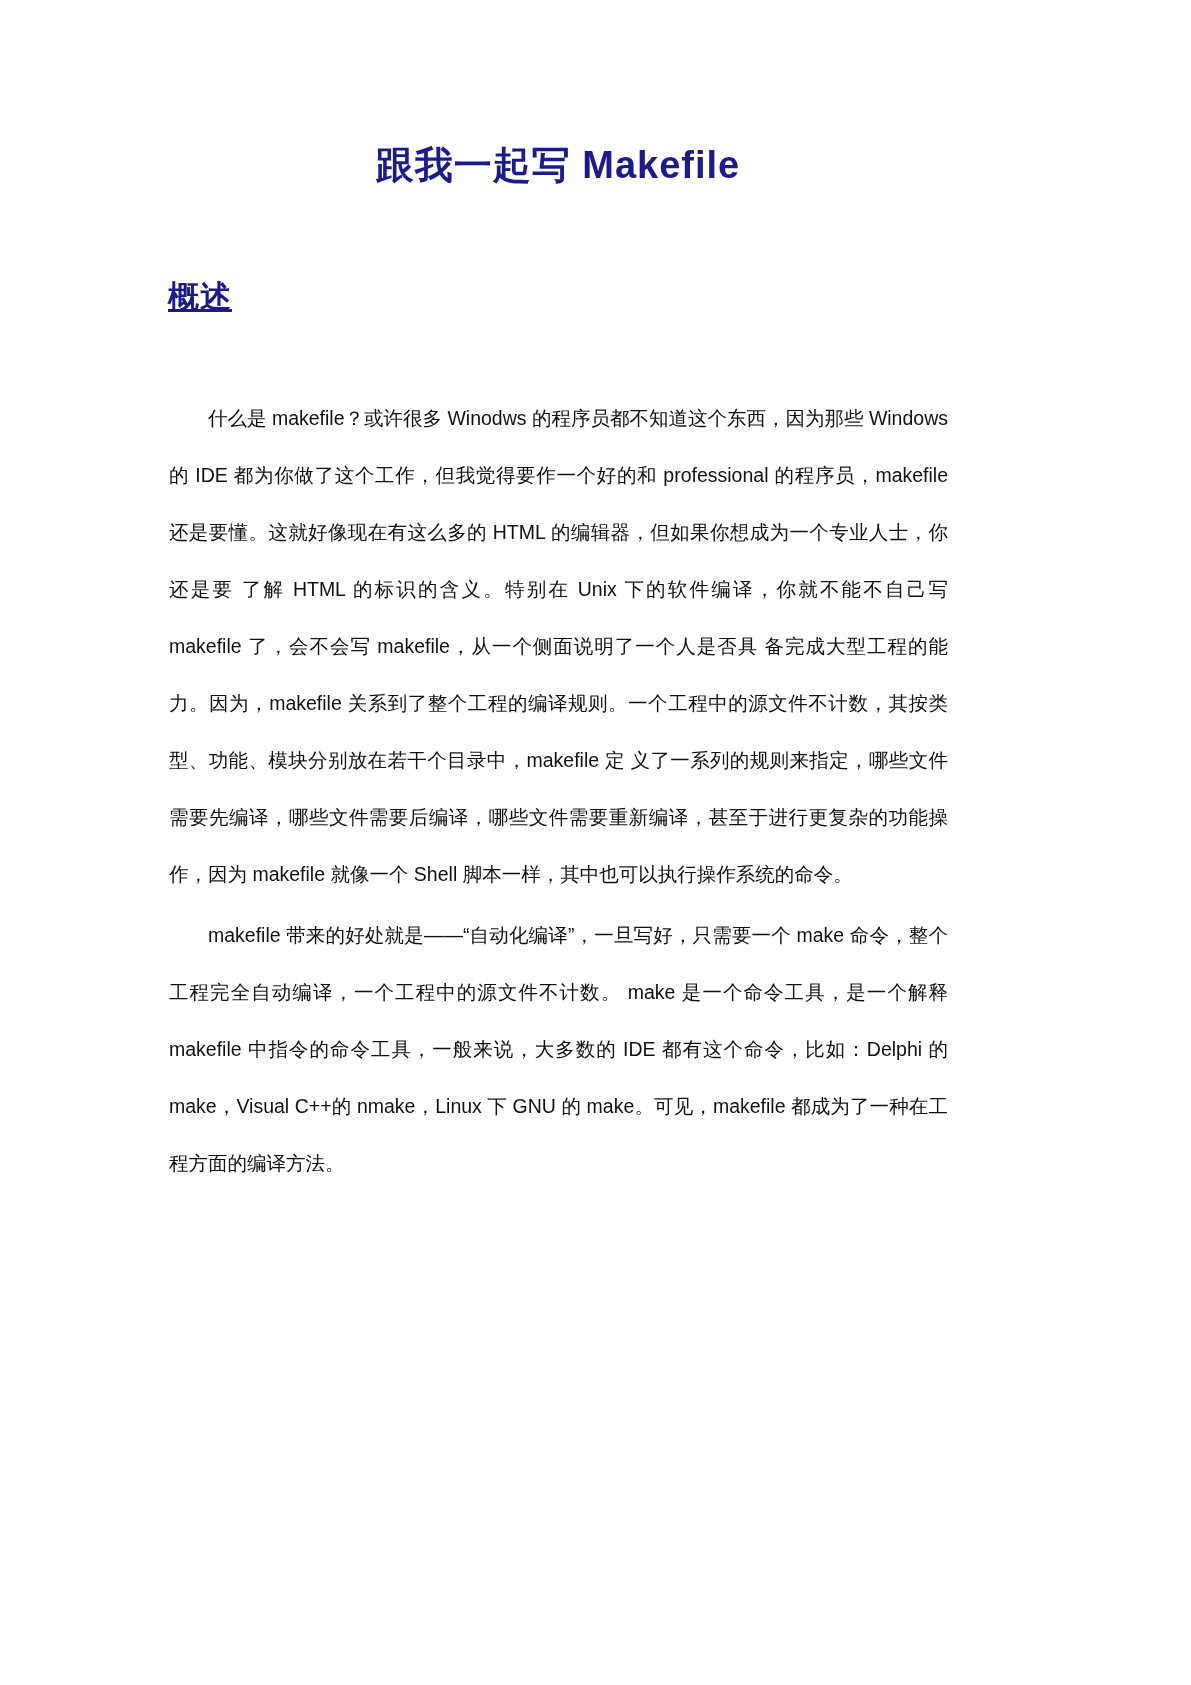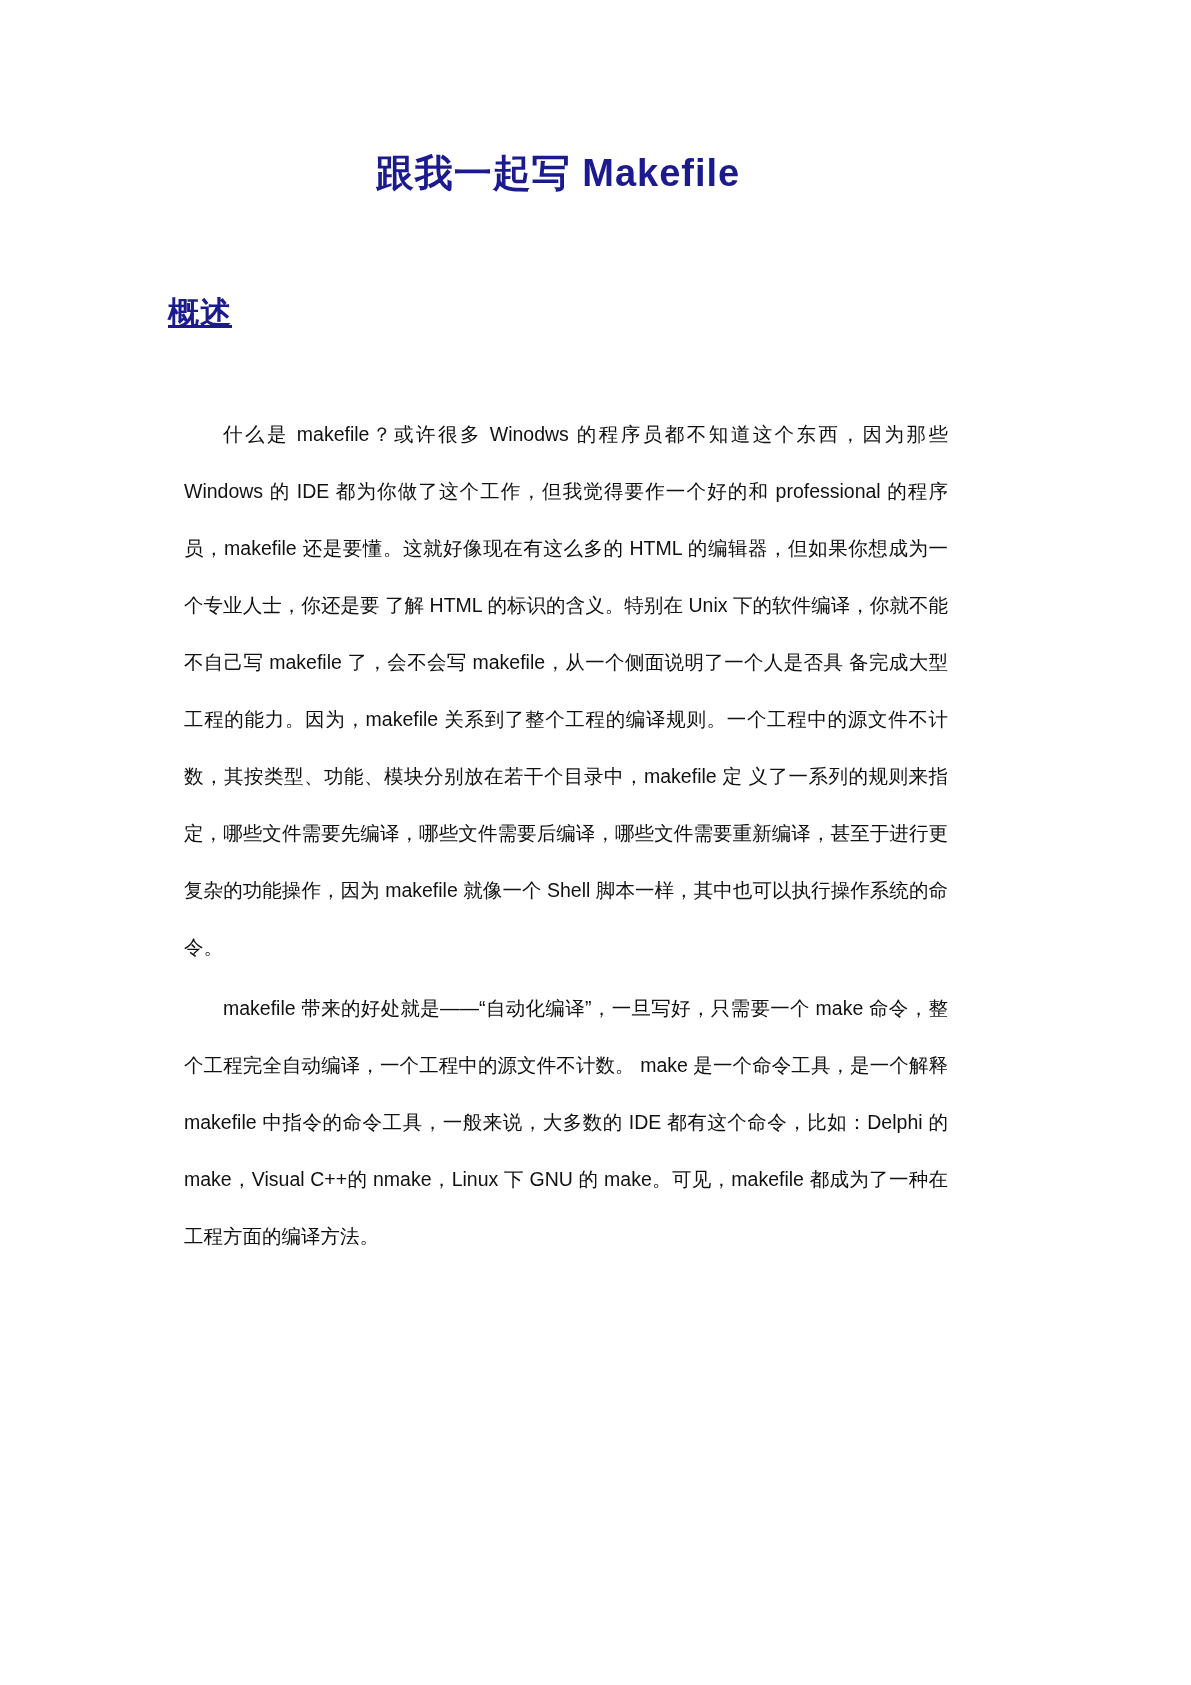--- a/index.html
+++ b/index.html
@@ -22,42 +22,42 @@
     box-sizing: border-box;
     padding: 0;
   }
   .content {
     position: absolute;
     left: 168px;
     top: 0;
     width: 780px;
   }
   .doc-title {
-    margin: 8px;
+    margin: 0;
     padding-top: 140px;
     text-align: center;
     font-size: 38px;
     font-weight: bold;
     color: #1b1b8f;
     letter-spacing: 1px;
   }
   .section-heading {
     margin: 0;
     padding-top: 85px;
     font-size: 31px;
     font-weight: bold;
     color: #1b1b8f;
     letter-spacing: 1px;
     text-decoration: underline;
   }
   .body-block {
     padding-top: 72px;
   }
   p.para {
-    margin: 0 0 4px 16px;
+    margin: 0 0 4px 1px;
     font-size: 19.5px;
     line-height: 57px;
     text-align: justify;
     text-justify: inter-ideograph;
     text-indent: 2em;
     color: #111111;
     word-break: break-word;
   }
   p.para.tight {
     margin-top: 0;

